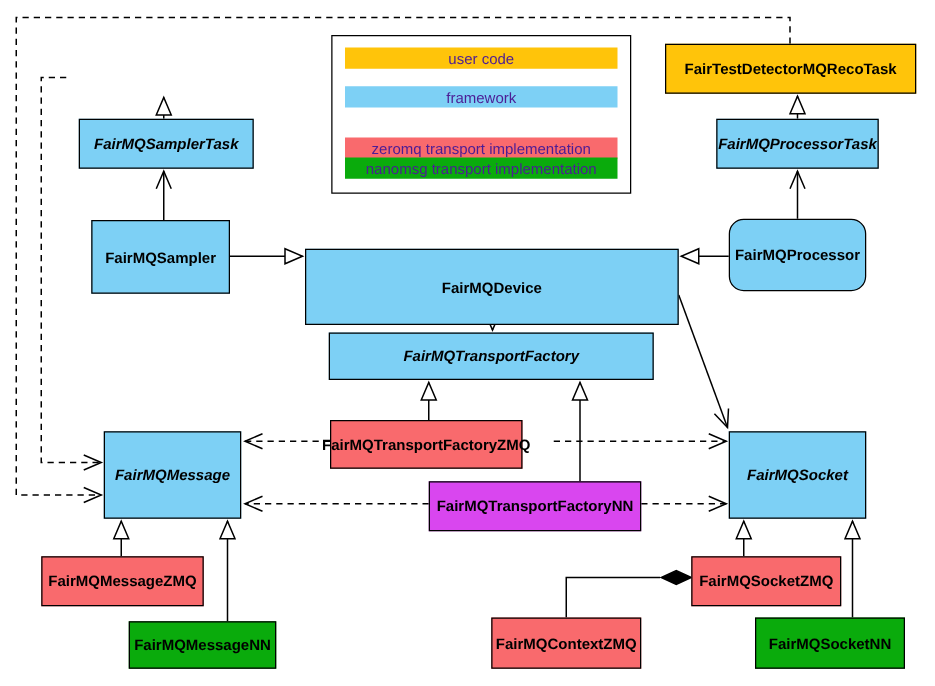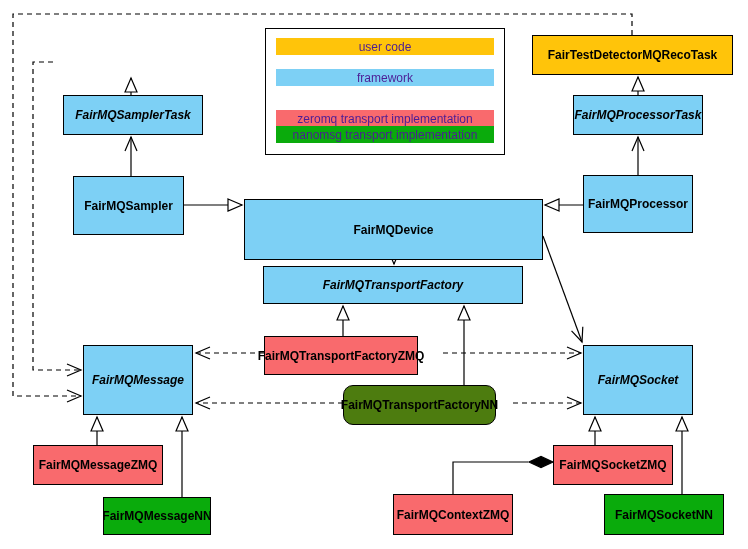--- a/index.html
+++ b/index.html
@@ -74,30 +74,30 @@
     <div class="bar" style="top: 97px; background-color: rgb(10, 171, 12);">nanomsg transport implementation</div>
   </div>
 
   <div class="node" style="left: 532px; top: 35px; width: 201px; height: 40px; background-color: rgb(255, 196, 10);">FairTestDetectorMQRecoTask</div>
 
   <div class="node abstract" style="left: 63px; top: 95px; width: 140px; height: 40px; background-color: rgb(125, 208, 245);">FairMQSamplerTask</div>
   <div class="node abstract" style="left: 573px; top: 95px; width: 130px; height: 40px; background-color: rgb(125, 208, 245);">FairMQProcessorTask</div>
 
   <div class="node" style="left: 73px; top: 176px; width: 111px; height: 59px; background-color: rgb(125, 208, 245);">FairMQSampler</div>
   <div class="node" style="left: 244px; top: 175px; width: 299px; height: 61px; background-color: rgb(125, 208, 245); margin-top: 24px;">FairMQDevice</div>
-  <div class="node" style="left: 583px; top: 175px; width: 110px; height: 58px; background-color: rgb(125, 208, 245);">FairMQProcessor</div>
+  <div class="node" style="left: 583px; top: 175px; width: 110px; height: 58px; background-color: rgb(125, 208, 245); border-radius: 12px;">FairMQProcessor</div>
 
   <div class="node abstract" style="left: 263px; top: 266px; width: 260px; height: 38px; background-color: rgb(125, 208, 245);">FairMQTransportFactory</div>
 
   <div class="node" style="left: 264px; top: 336px; width: 154px; height: 39px; background-color: rgb(249, 106, 109);">FairMQTransportFactoryZMQ</div>
-  <div class="node" style="left: 343px; top: 385px; width: 153px; height: 40px; background-color: #4d7c0f; border-radius: 10px;">FairMQTransportFactoryNN</div>
+  <div class="node" style="left: 343px; top: 385px; width: 170px; height: 40px; background-color: #d946ef;">FairMQTransportFactoryNN</div>
 
   <div class="node abstract" style="left: 83px; top: 345px; width: 110px; height: 70px; background-color: rgb(125, 208, 245);">FairMQMessage</div>
   <div class="node abstract" style="left: 583px; top: 345px; width: 110px; height: 70px; background-color: rgb(125, 208, 245);">FairMQSocket</div>
 
   <div class="node" style="left: 33px; top: 445px; width: 130px; height: 40px; background-color: rgb(249, 106, 109);">FairMQMessageZMQ</div>
-  <div class="node" style="left: 103px; top: 497px; width: 108px; height: 38px; background-color: rgb(10, 171, 12);">FairMQMessageNN</div>
+  <div class="node" style="left: 103px; top: 497px; width: 118px; height: 38px; background-color: rgb(10, 171, 12);">FairMQMessageNN</div>
 
   <div class="node" style="left: 393px; top: 494px; width: 120px; height: 41px; background-color: rgb(249, 106, 109);">FairMQContextZMQ</div>
   <div class="node" style="left: 553px; top: 445px; width: 120px; height: 40px; background-color: rgb(249, 106, 109);">FairMQSocketZMQ</div>
   <div class="node" style="left: 604px; top: 494px; width: 120px; height: 41px; background-color: rgb(10, 171, 12);">FairMQSocketNN</div>
 
 </div>
 
 </body></html>

